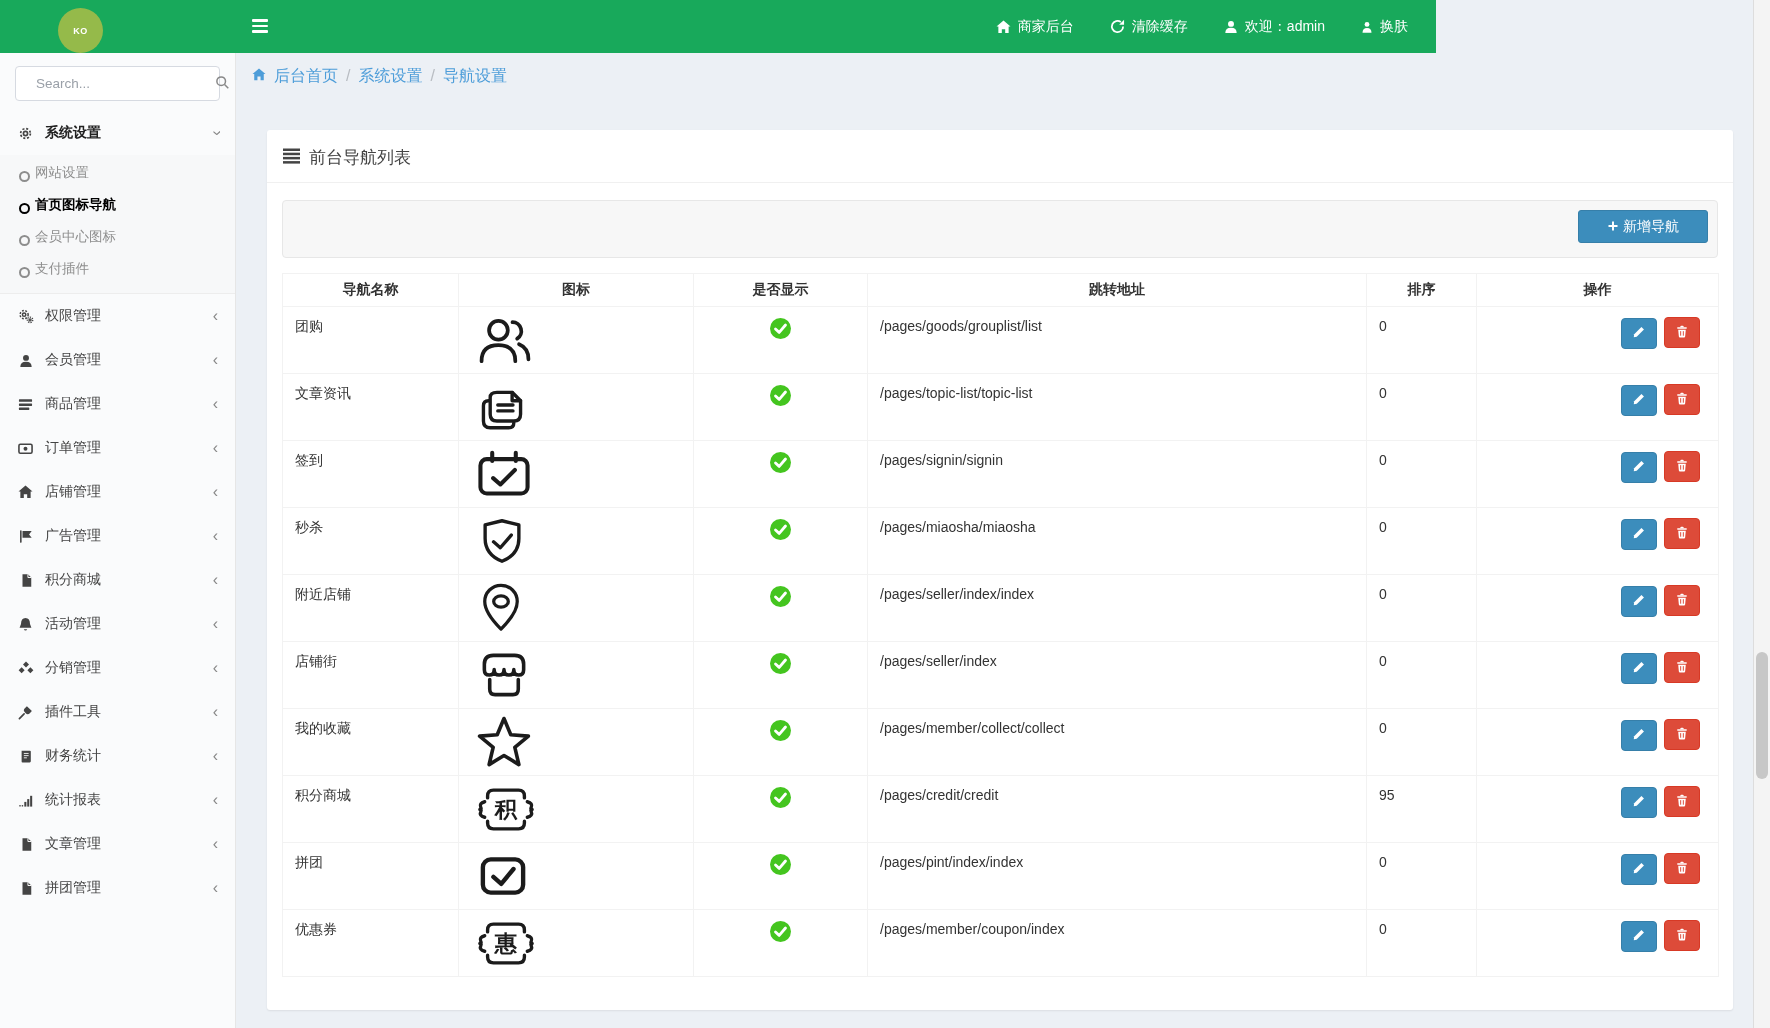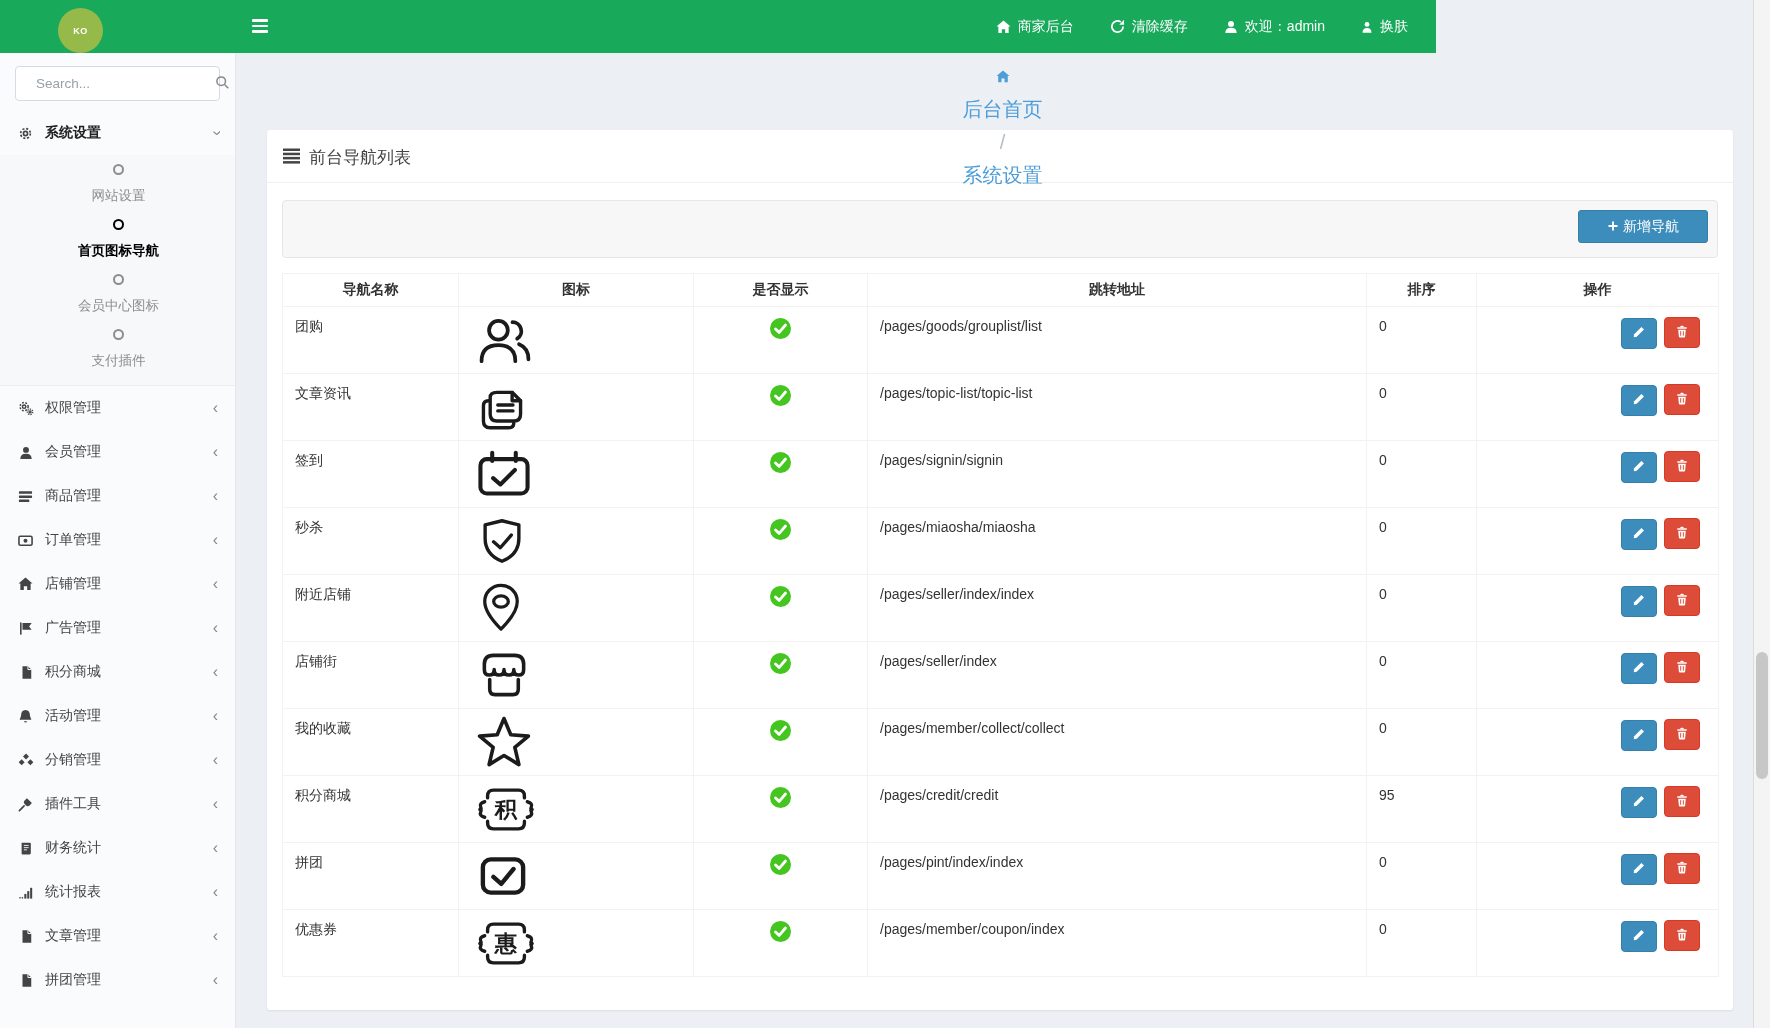--- a/index.html
+++ b/index.html
@@ -32,28 +32,28 @@
     font-family:"Liberation Sans",sans-serif;}
   .search-box input::placeholder{color:#9aa0a8;}
   .side-menu{margin-top:8px;}
   .side-item{display:flex;align-items:center;gap:11px;padding:13px 17px;color:#444;cursor:pointer;font-size:14px;}
   .side-item .s-icon{width:17px;display:flex;justify-content:center;}
   .side-item.active-group .s-label{font-weight:bold;color:#222;}
   .chev{margin-left:auto;color:#888;font-size:16px;line-height:1;}
   .chev::before{content:"\2039";display:inline-block;}
   .chev.down::before{transform:rotate(-90deg);}
   .submenu{padding:2px 0 8px;border-bottom:1px solid #ededed;background:#f7f8f9;}
-  .side-sub{display:flex;align-items:center;gap:12px;padding:7px 17px 7px 19px;color:#8d8d8d;
-    font-size:13.5px;cursor:pointer;flex-direction:column;}
+  .side-sub{display:flex;align-items:flex-end;gap:5px;padding:7px 17px 7px 19px;color:#8d8d8d;
+    font-size:13.5px;cursor:pointer;}
   .side-sub .ring{width:11px;height:11px;border:2px solid currentColor;border-radius:50%;flex:0 0 auto;}
   .side-sub.active{color:#000;font-weight:bold;}
 
   
   .content{position:absolute;left:236px;top:53px;width:1517px;height:975px;padding:12px 0 0 16px;}
-  .breadcrumb{display:flex;align-items:center;gap:8px;font-size:20px;color:var(--breadcrumb-blue);height:22px;flex-direction:column;}
+  .breadcrumb{display:flex;align-items:center;gap:8px;font-size:16px;color:var(--breadcrumb-blue);height:22px;}
   .breadcrumb .sep{color:#b8bcc2;}
   .breadcrumb .crumb{color:var(--breadcrumb-blue);cursor:pointer;}
 
   .panel{margin:43px 0 0 15px;width:1466px;background:#fff;border-radius:3px;
     box-shadow:0 1px 2px rgba(0,0,0,.08);padding-bottom:33px;}
   .panel-header{display:flex;align-items:center;gap:9px;padding:16px 16px 13px;border-bottom:1px solid #f0f0f0;}
   .panel-title{font-size:17px;color:#444;}
   .well{margin:17px 15px 15px;height:58px;background:#f7f7f7;border:1px solid #e7e7e7;border-radius:4px;
     position:relative;}
   .btn-add{position:absolute;right:9px;top:9px;height:33px;display:inline-flex;align-items:center;gap:4px;

